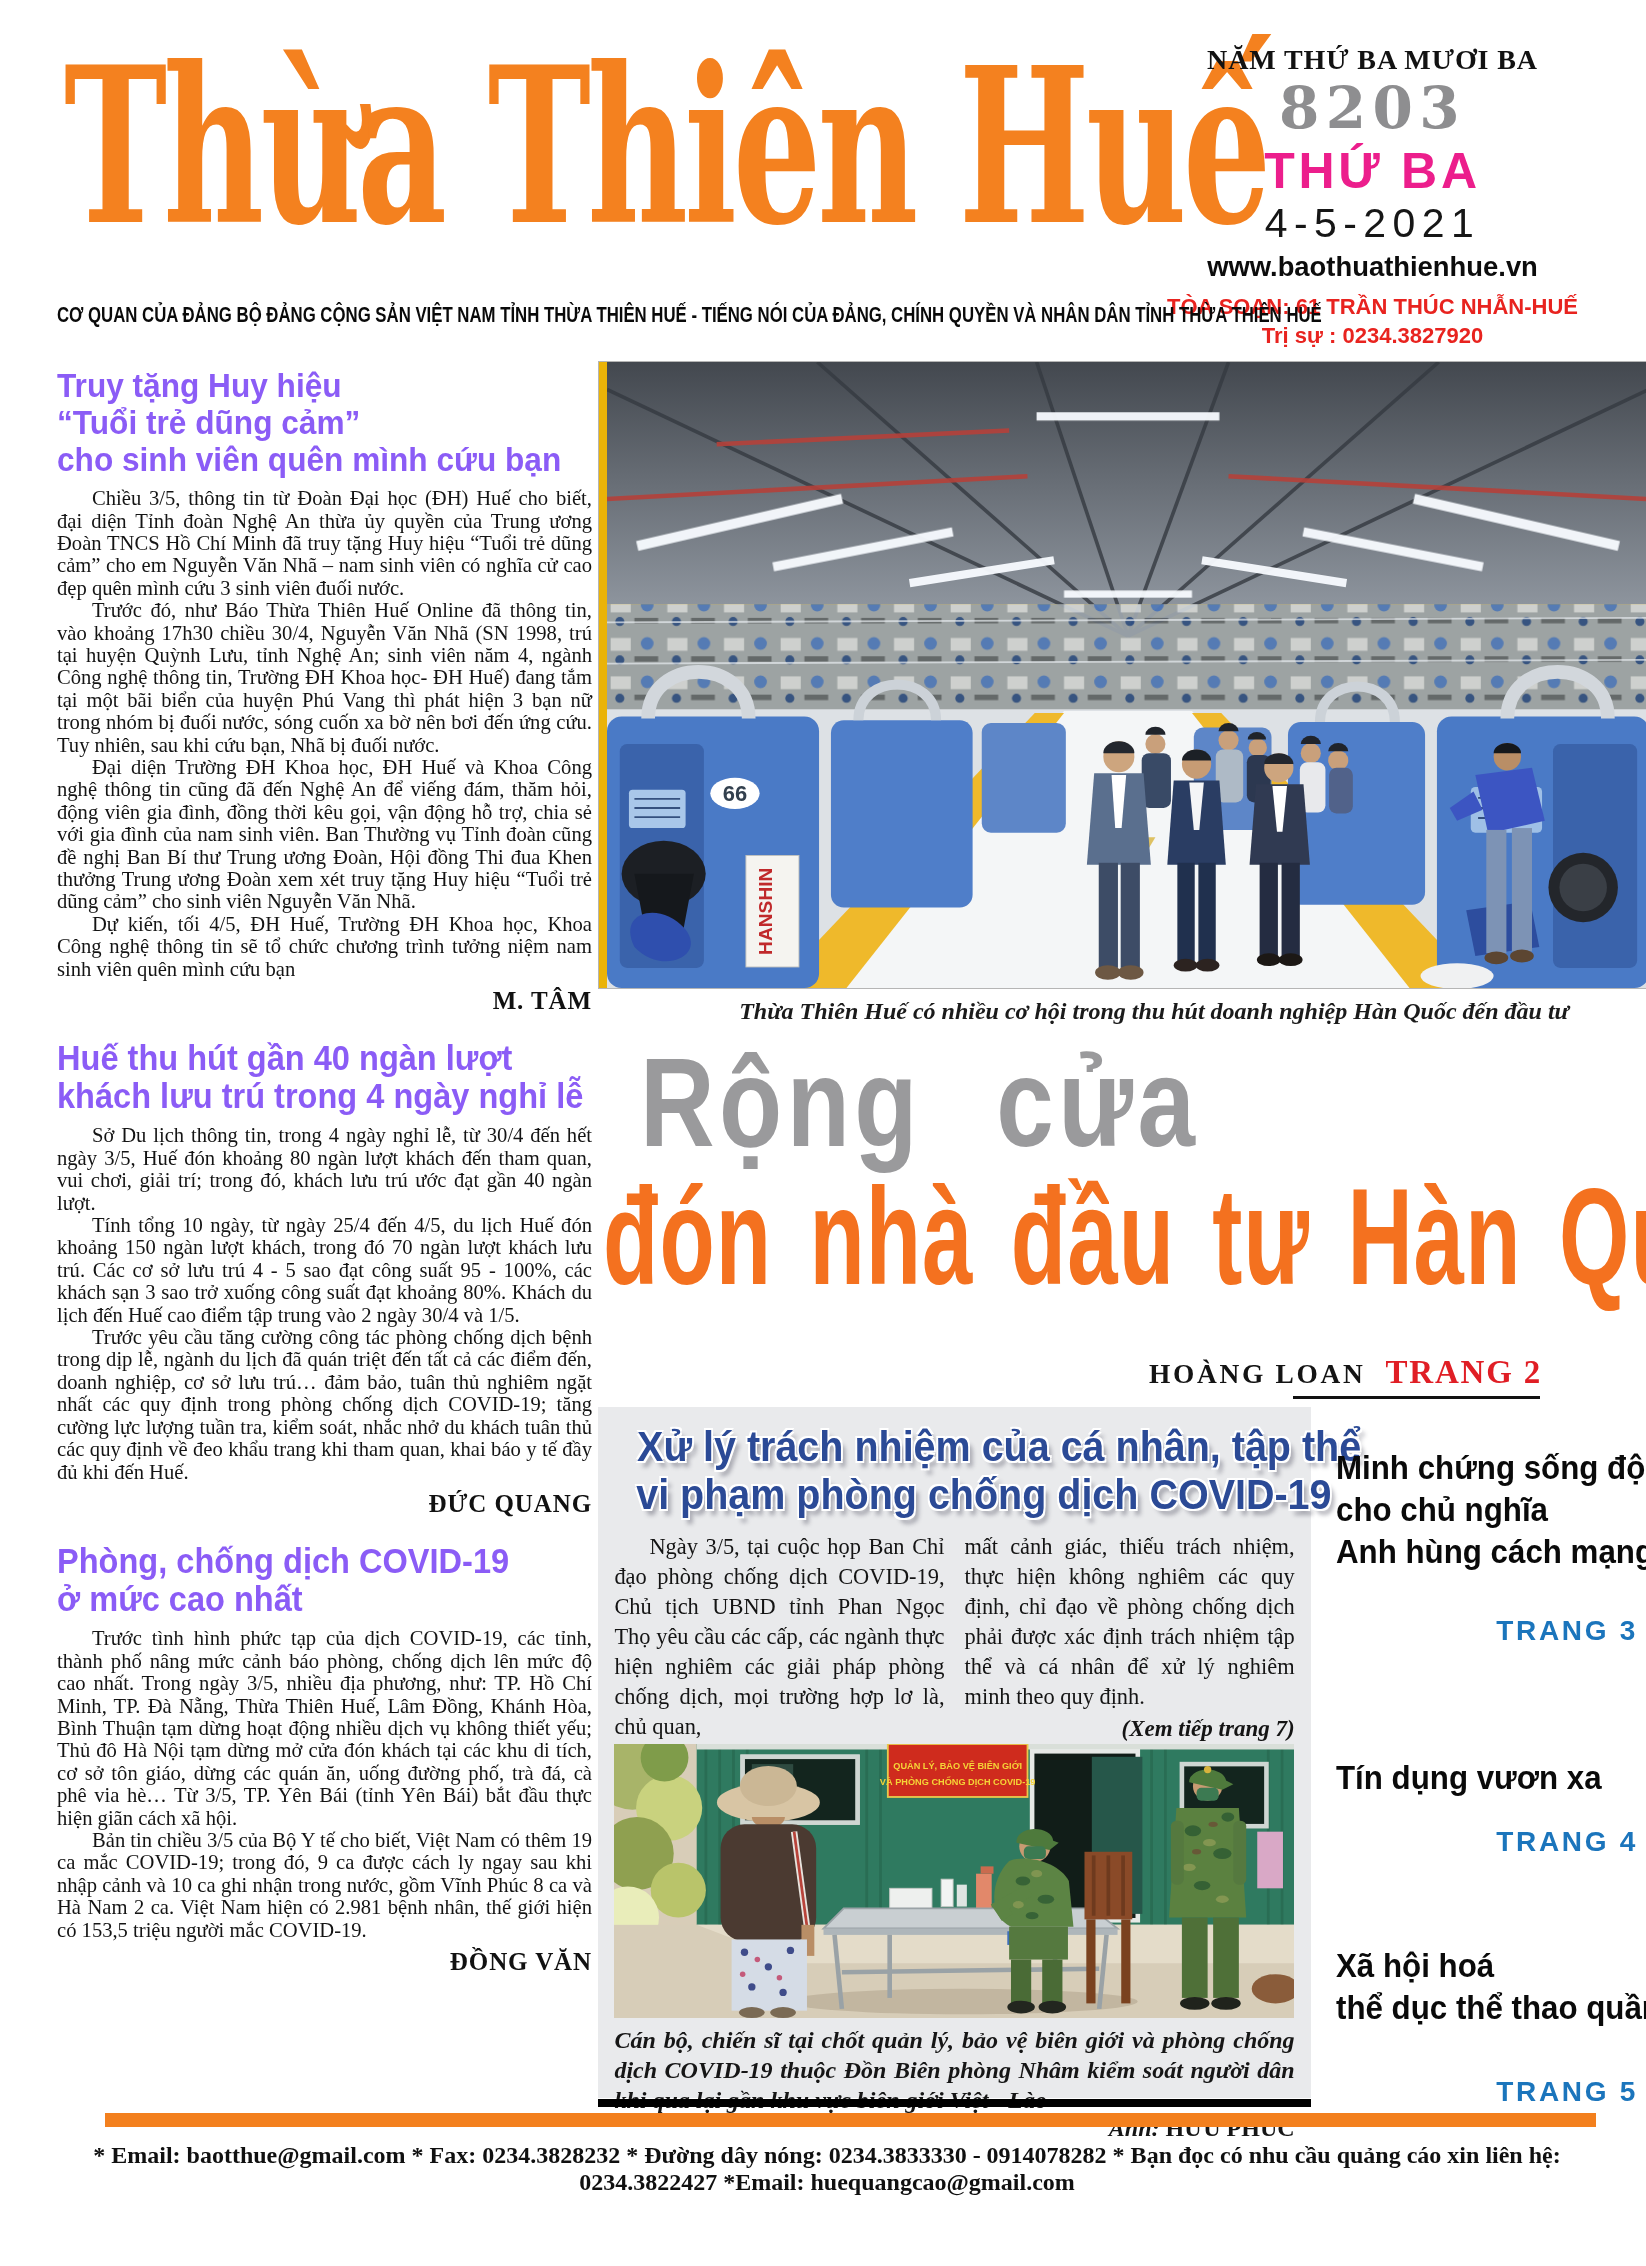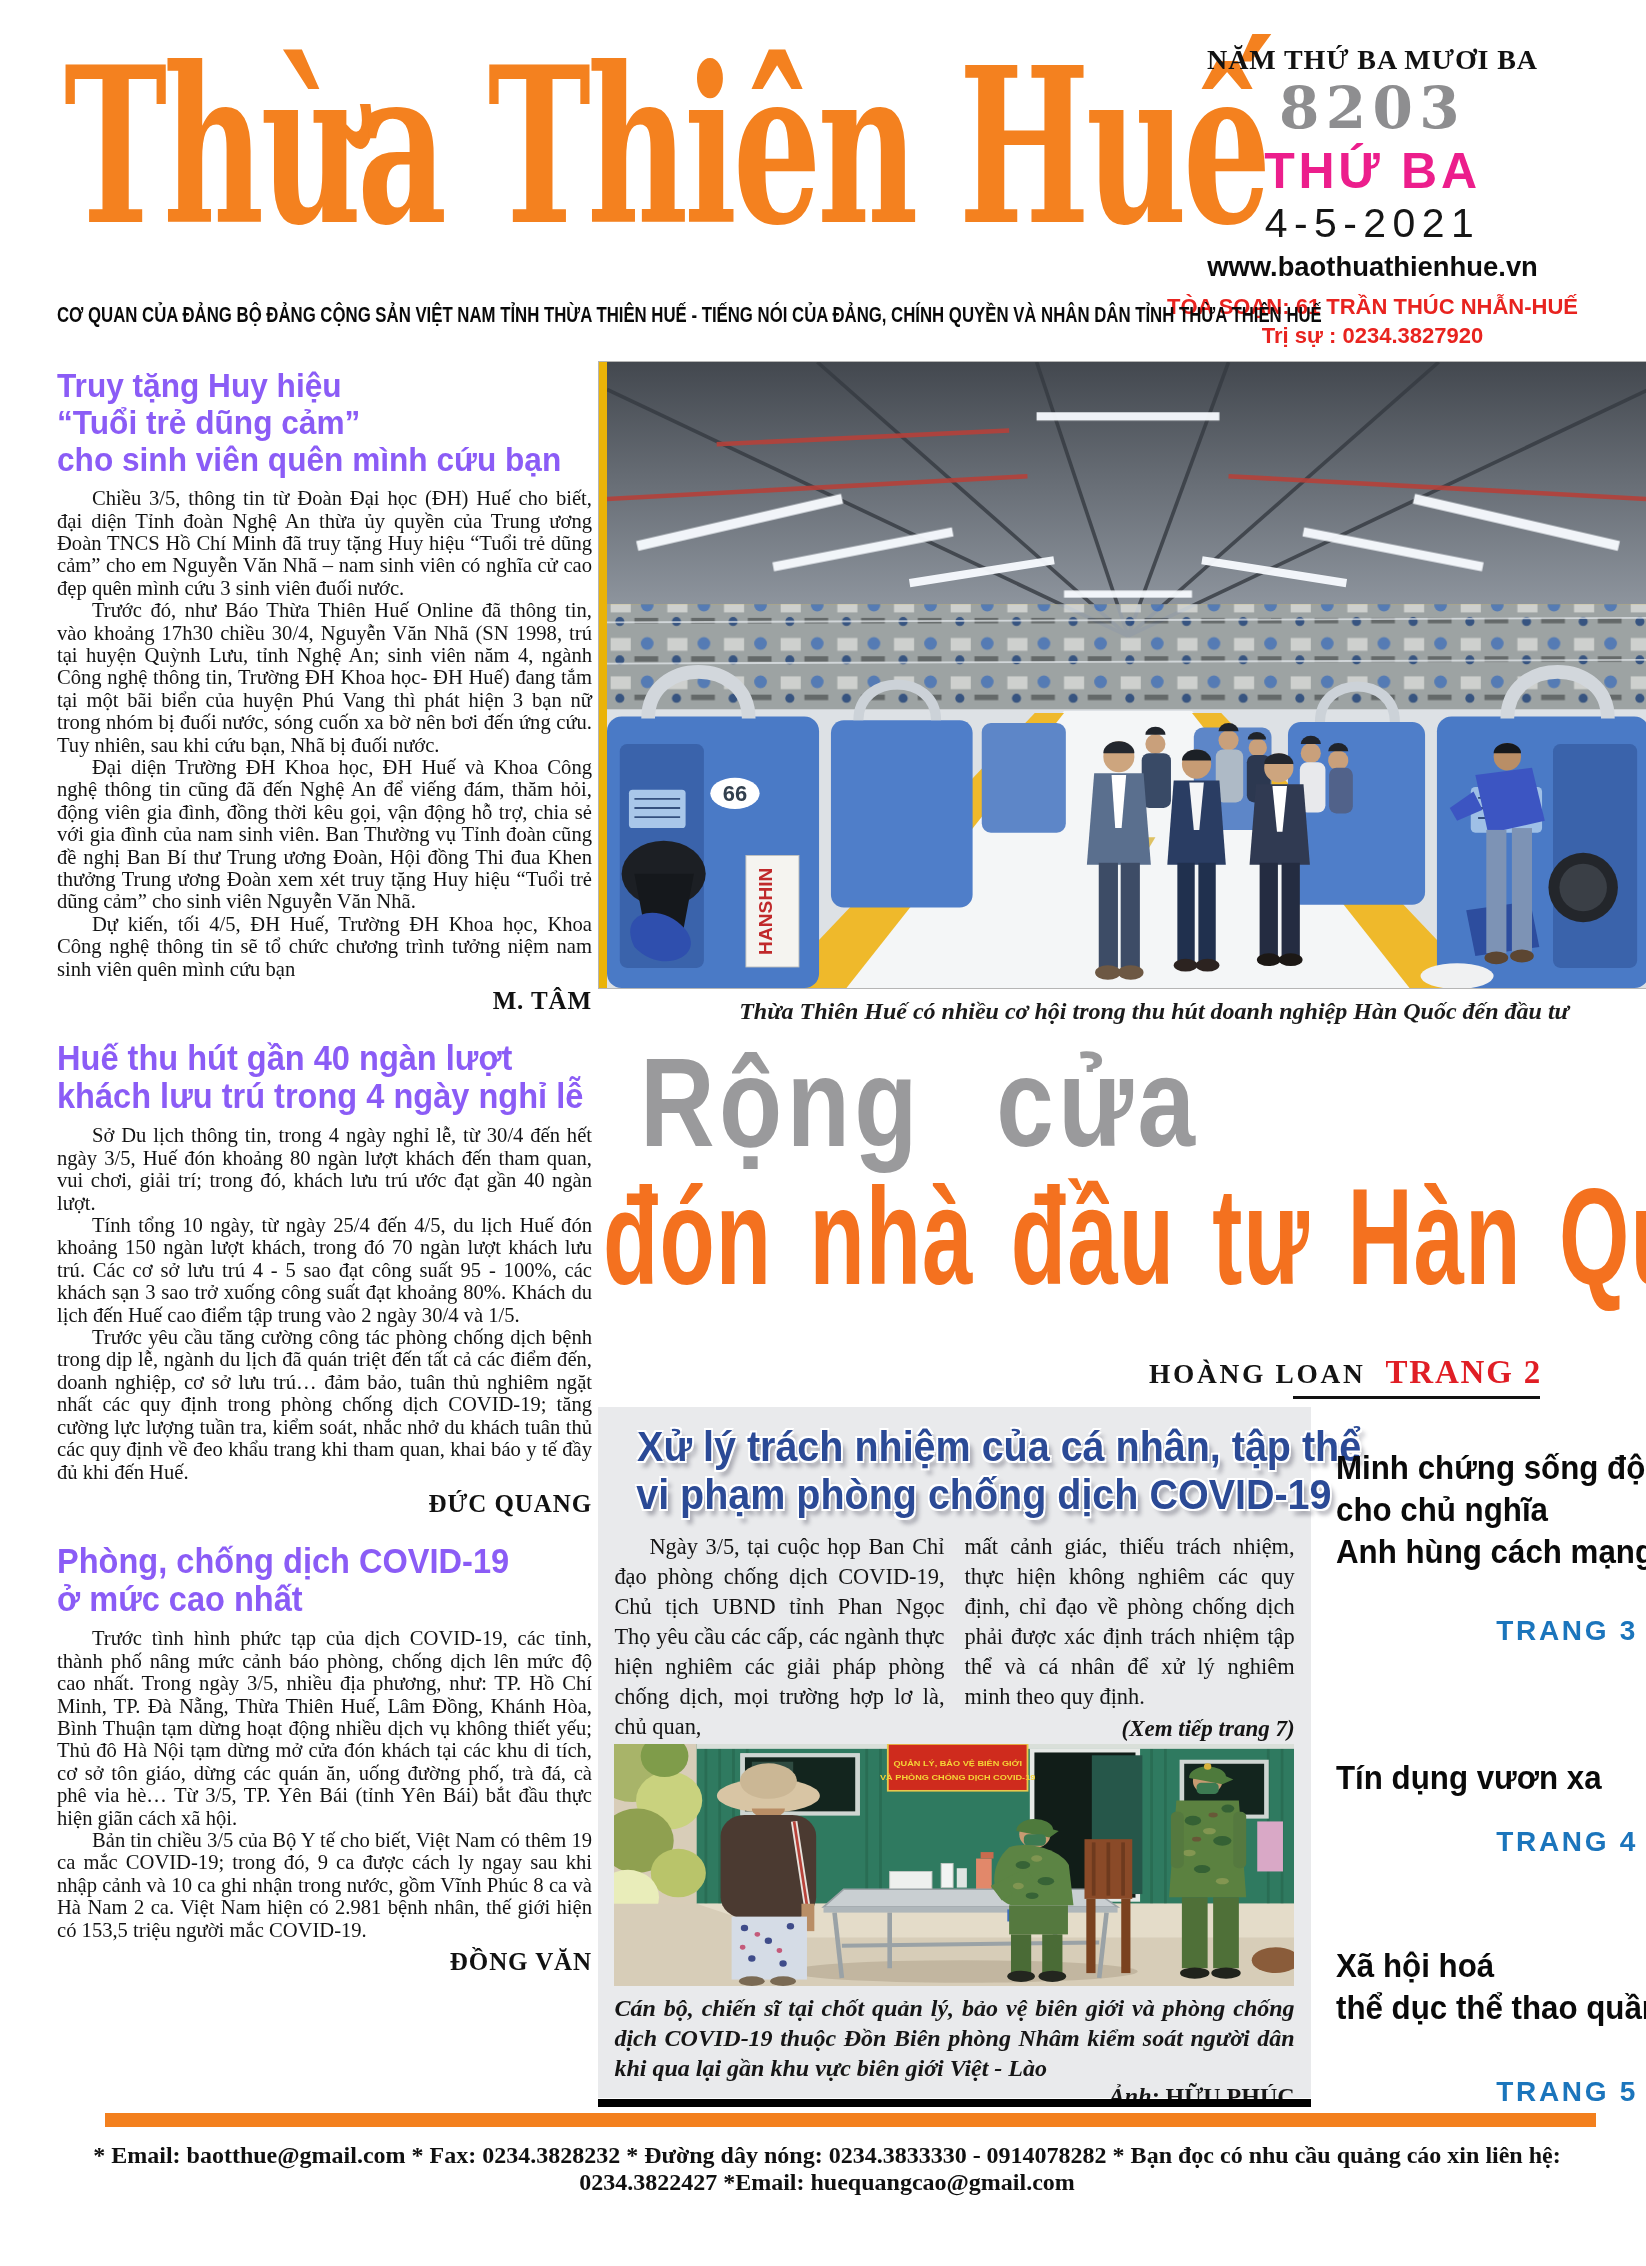--- a/index.html
+++ b/index.html
@@ -55,21 +55,21 @@
 
   
   .covid-box{position:absolute;left:598px;top:1407px;width:713px;height:691px;background:#E9EAEC;box-sizing:border-box;padding:14.6px 16.4px 0 16.4px;}
   .covid-hl{text-align:left;font-family:"Liberation Sans",sans-serif;font-weight:bold;font-size:42px;line-height:48px;color:#2B4A96;margin:1.8px 0 12.8px 0;
             text-shadow:1.8px 1.8px 0 #fff,-1.8px -1.8px 0 #fff,1.8px -1.8px 0 #fff,-1.8px 1.8px 0 #fff,4.6px 5.5px 4.6px rgba(40,40,60,.35);}
   .covid-hl .hl-line{display:inline-block;transform:scaleX(0.94);transform-origin:center;white-space:nowrap;}
   .covid-cols{display:flex;gap:20px;}
   .covid-col{width:50%;font-size:22.4px;line-height:30px;text-align:justify;color:#141414;}
   .covid-col .body-p{font-size:22.4px;line-height:30px;}
   .continuation{font-style:italic;font-weight:bold;text-align:right;font-size:23px;margin-top:1.8px;}
-  .photo2{width:680px;height:242px;margin-top:12.8px;background:#0f766e;}
+  .photo2{width:680px;height:274px;margin-top:12.8px;background:#0f766e;}
   .caption2{font-style:italic;font-weight:bold;font-size:24px;line-height:30px;text-align:justify;color:#161616;margin-top:7.3px;}
   .caption2-credit{font-style:italic;font-weight:bold;font-size:24px;text-align:right;color:#161616;}
   .black-bar{position:absolute;left:598px;top:2099px;width:713px;height:8.2px;background:#000;}
 
   
   .sb-title{position:absolute;left:1336px;width:315px;font-family:"Liberation Sans",sans-serif;font-weight:bold;
             font-size:34px;line-height:42px;color:#0a0a0a;}
   .sb-title .hl-line{display:inline-block;transform:scaleX(0.92);transform-origin:left center;white-space:nowrap;}
   .sb-page{position:absolute;left:1336px;width:302px;text-align:right;font-family:"Liberation Sans",sans-serif;
            font-weight:bold;font-size:28px;letter-spacing:2.7px;color:#1B75BC;}

